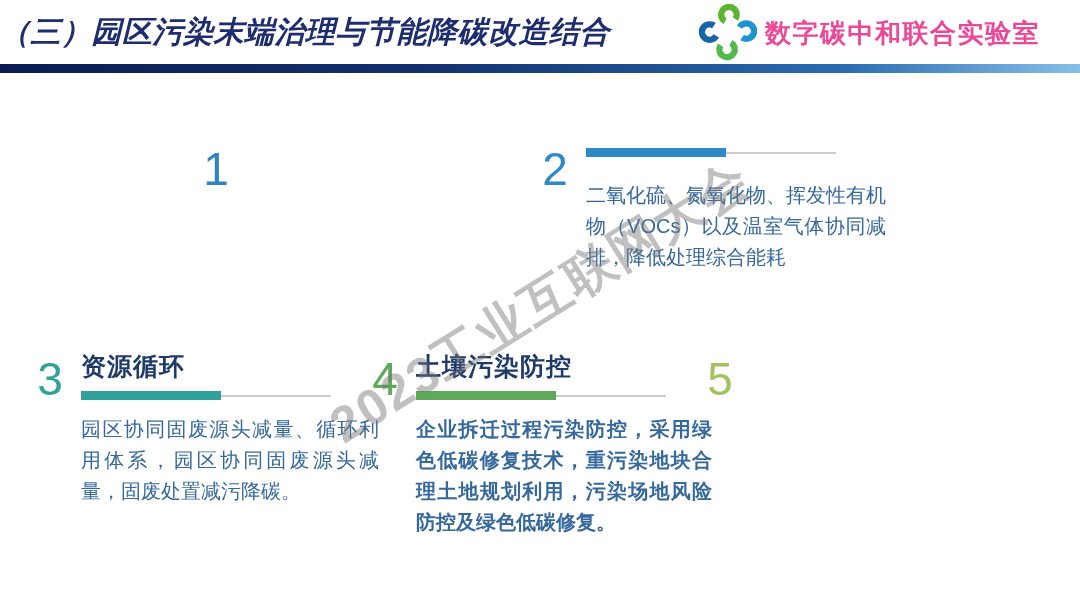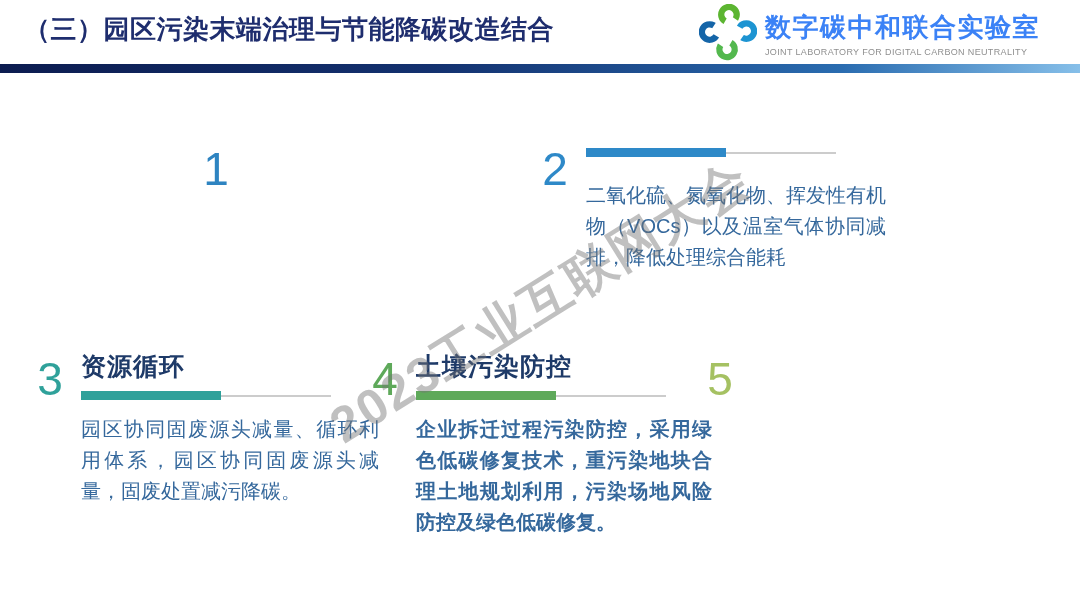--- a/index.html
+++ b/index.html
@@ -2,26 +2,26 @@
 <html><head>
 <meta charset="utf-8">
 <style>
   html,body{margin:0;padding:0;background:#e8e8e8;}
   .slide{
     position:relative;width:1080px;height:607px;background:#ffffff;overflow:hidden;
     font-family:"Liberation Sans","DejaVu Sans",sans-serif;
   }
   
   .page-title{
-    position:absolute;left:24px;top:12px;margin:0;
-    font-size:26px;font-weight:bold;color:#1e2d6e;letter-spacing:0.5px;white-space:nowrap;
+    position:absolute;left:0;top:12px;margin:0;
+    font-size:30px;font-weight:bold;color:#1e2d6e;letter-spacing:0.5px;white-space:nowrap;font-style:italic;
   }
   .logo{position:absolute;top:4px;right:40px;display:flex;align-items:center;gap:8px;}
   .logo svg{width:58px;height:58px;display:block;}
-  .logo-cn{font-size:26px;font-weight:bold;color:#3b82f6;letter-spacing:1.5px;white-space:nowrap;}
+  .logo-cn{font-size:26px;font-weight:bold;color:#ec4899;letter-spacing:1.5px;white-space:nowrap;}
   .logo-en{font-size:9px;color:#8f8f8f;letter-spacing:0.35px;margin-top:2px;white-space:nowrap;}
   .divider{
     position:absolute;left:0;top:64px;width:1080px;height:9px;
     background:linear-gradient(90deg,#0c1c50 0%,#13316f 40%,#2a6cb0 78%,#86bfe9 100%);
   }
   
   .sec{position:absolute;display:flex;align-items:flex-start;}
   .sec .num{
     flex:none;width:46px;text-align:center;padding-top:6px;
     font-size:46px;line-height:1;font-weight:400;
@@ -54,21 +54,20 @@
 
   <div class="logo">
     <svg viewBox="0 0 60 60" aria-hidden="true">
       <circle cx="31" cy="11" r="8" fill="none" stroke="#5cb531" stroke-width="6.5" stroke-dasharray="38 12.3" transform="rotate(120 31 11)"></circle>
       <circle cx="11" cy="29" r="8" fill="none" stroke="#1565a8" stroke-width="6.5" stroke-dasharray="38 12.3" transform="rotate(30 11 29)"></circle>
       <circle cx="49" cy="28" r="8" fill="none" stroke="#1d94d2" stroke-width="6.5" stroke-dasharray="38 12.3" transform="rotate(210 49 28)"></circle>
       <circle cx="29" cy="47" r="8" fill="none" stroke="#53b84e" stroke-width="6.5" stroke-dasharray="38 12.3" transform="rotate(300 29 47)"></circle>
     </svg>
     <div>
       <div class="logo-cn">数字碳中和联合实验室</div>
-      <div class="logo-en">JOINT LABORATORY FOR DIGITAL CARBON NEUTRALITY</div>
     </div>
   </div>
 
   <div class="divider"></div>
 
   <section class="sec s1">
     <div class="num" style="color: rgb(46, 132, 193);">1</div>
   </section>
 
   <section class="sec s2">

